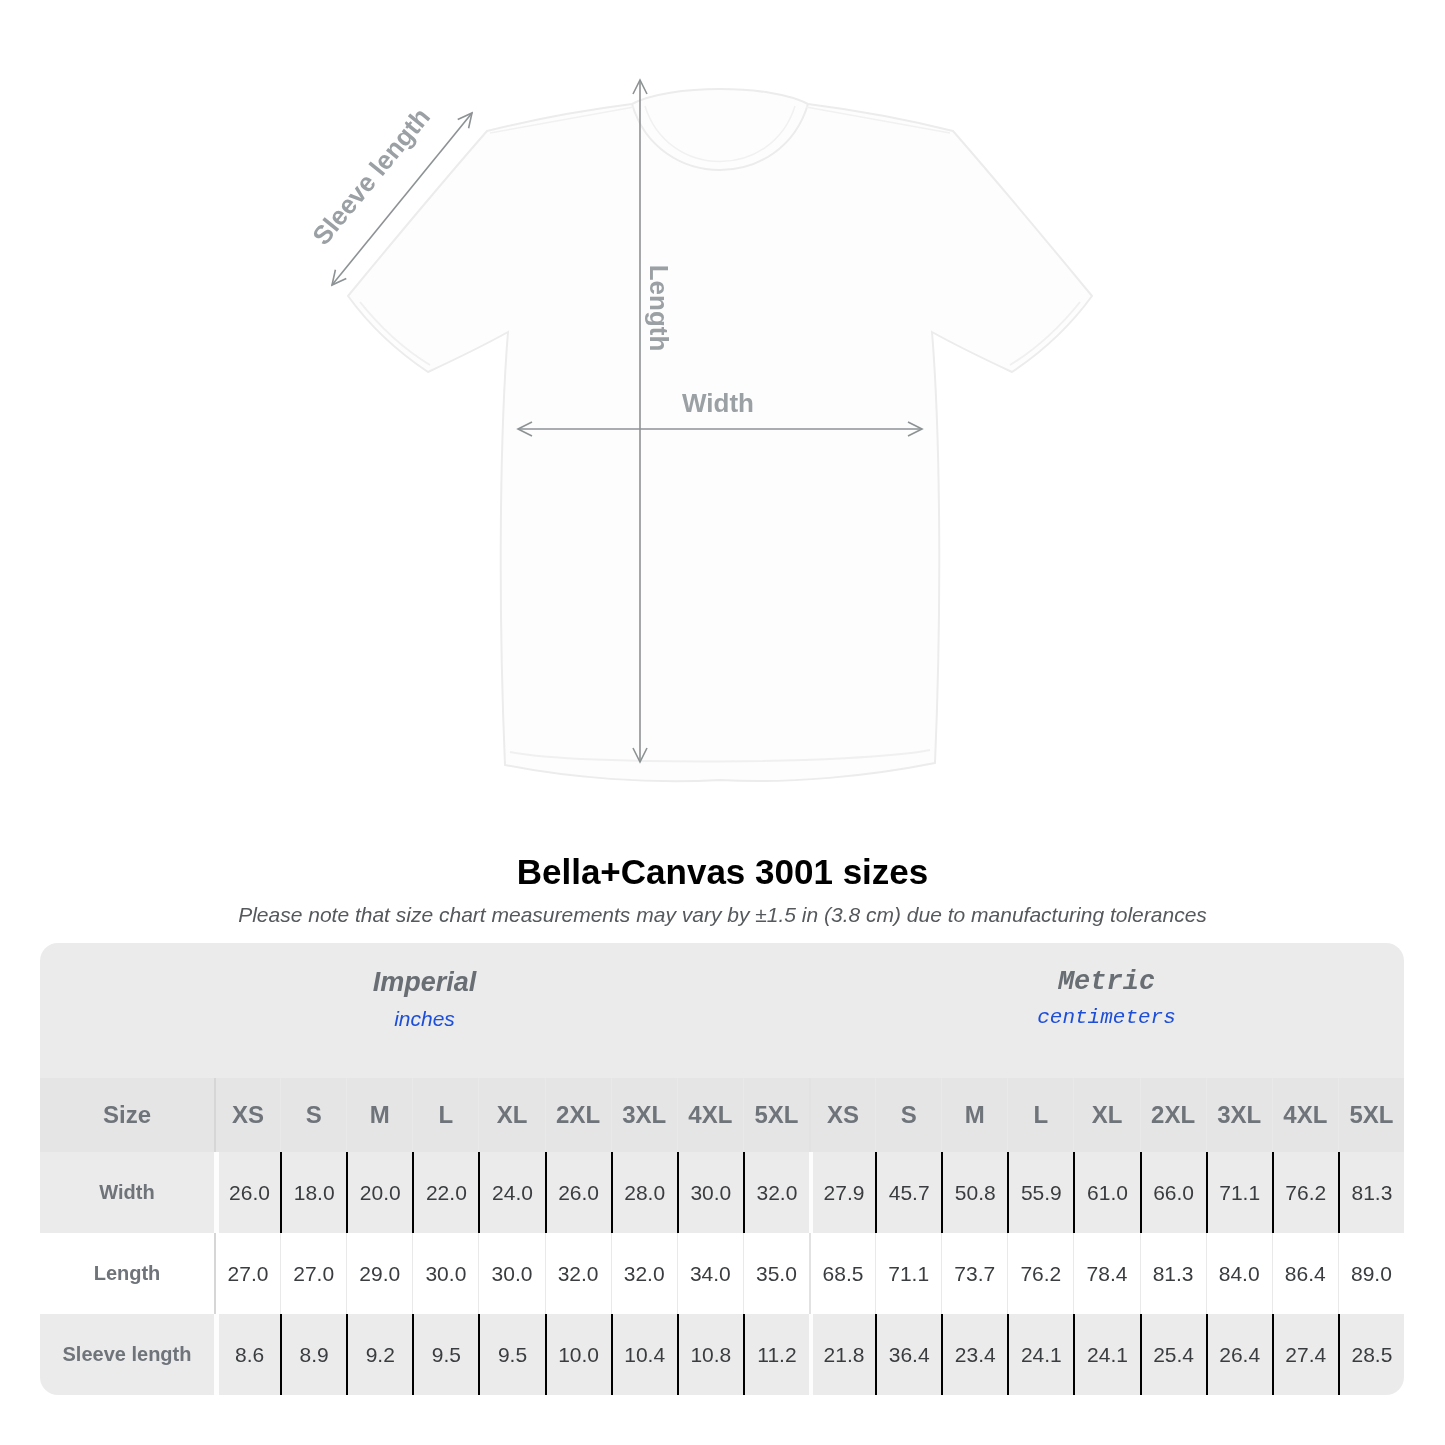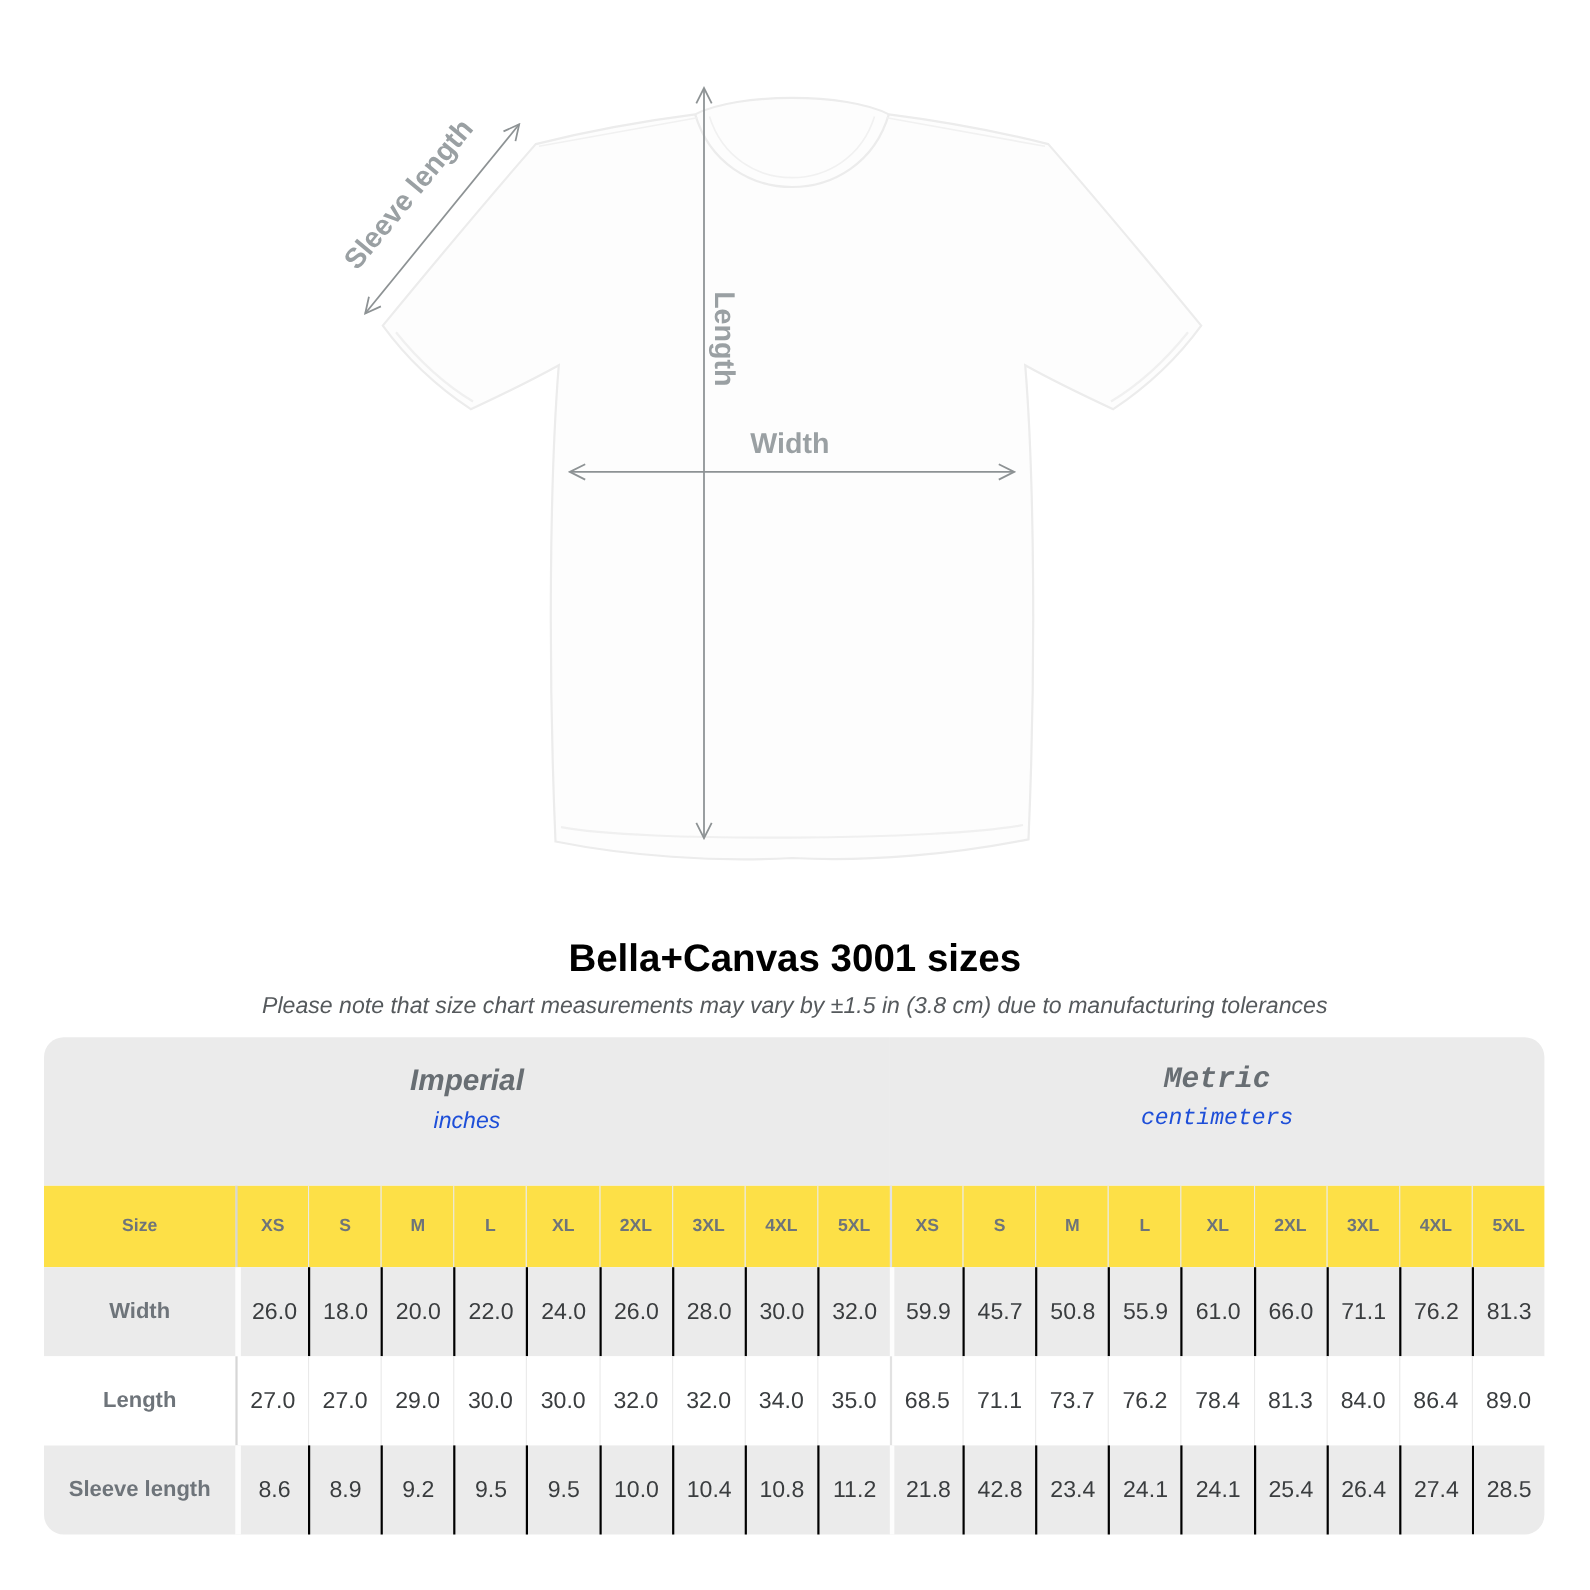--- a/index.html
+++ b/index.html
@@ -21,21 +21,21 @@
   table.sizes{position:absolute;left:40px;top:943px;width:1364px;border-collapse:separate;
               border-spacing:0;table-layout:fixed;}
   td{vertical-align:middle;text-align:center;padding:0;}
   tr.r-band{height:135px;}
   td.band{background:#ebebeb;vertical-align:top;padding-top:24px;margin-top:28px;}
   td.band-left{border-top-left-radius:18px;}
   td.band-right{border-top-right-radius:18px;font-family:Liberation Mono, monospace;}
   .band-title{font-style:italic;font-weight:bold;font-size:27px;color:#686e73;}
   .band-sub{font-style:italic;font-size:21px;color:#1d4ed8;margin-top:9px;}
   tr.r-size{height:74px;}
-  tr.r-size td{background:#fde047;font-weight:bold;color:#6e747a;font-size:16px;}
+  tr.r-size td{background:#e5e5e5;font-weight:bold;color:#6e747a;font-size:24px;}
   tr.r-data{height:81px;}
   tr.r-gray td{background:#ebebeb;}
   tr.r-white td{background:#ffffff;}
   td.lbl{font-weight:bold;color:#6e747a;font-size:20px;}
   td.v{color:#3a3d3f;font-size:21px;}
   tr.r-size td.sep, tr.r-white td.sep{border-left:1px solid #e9e9e9;}
   tr.r-size td.al,  tr.r-white td.al {border-left:2px solid #d6d6d6;}
   tr.r-size td.ml,  tr.r-white td.ml {border-left:2px solid #e2e2e2;}
   tr.r-gray td.sep{border-left:2px solid #000000;}
   tr.r-gray td.al {border-left:5px solid #fdfdfd;}
@@ -156,21 +156,21 @@
       <td class="lbl">Width</td>
       <td class="v al">26.0</td>
       <td class="v sep">18.0</td>
       <td class="v sep">20.0</td>
       <td class="v sep">22.0</td>
       <td class="v sep">24.0</td>
       <td class="v sep">26.0</td>
       <td class="v sep">28.0</td>
       <td class="v sep">30.0</td>
       <td class="v sep">32.0</td>
-      <td class="v ml">59.9</td>
+      <td class="v ml">27.9</td>
       <td class="v sep">45.7</td>
       <td class="v sep">50.8</td>
       <td class="v sep">55.9</td>
       <td class="v sep">61.0</td>
       <td class="v sep">66.0</td>
       <td class="v sep">71.1</td>
       <td class="v sep">76.2</td>
       <td class="v sep">81.3</td>
     </tr>
 
@@ -201,21 +201,21 @@
       <td class="v al">8.6</td>
       <td class="v sep">8.9</td>
       <td class="v sep">9.2</td>
       <td class="v sep">9.5</td>
       <td class="v sep">9.5</td>
       <td class="v sep">10.0</td>
       <td class="v sep">10.4</td>
       <td class="v sep">10.8</td>
       <td class="v sep">11.2</td>
       <td class="v ml">21.8</td>
-      <td class="v sep">42.8</td>
+      <td class="v sep">36.4</td>
       <td class="v sep">23.4</td>
       <td class="v sep">24.1</td>
       <td class="v sep">24.1</td>
       <td class="v sep">25.4</td>
       <td class="v sep">26.4</td>
       <td class="v sep">27.4</td>
       <td class="v sep">28.5</td>
     </tr>
   </tbody>
     </table>

